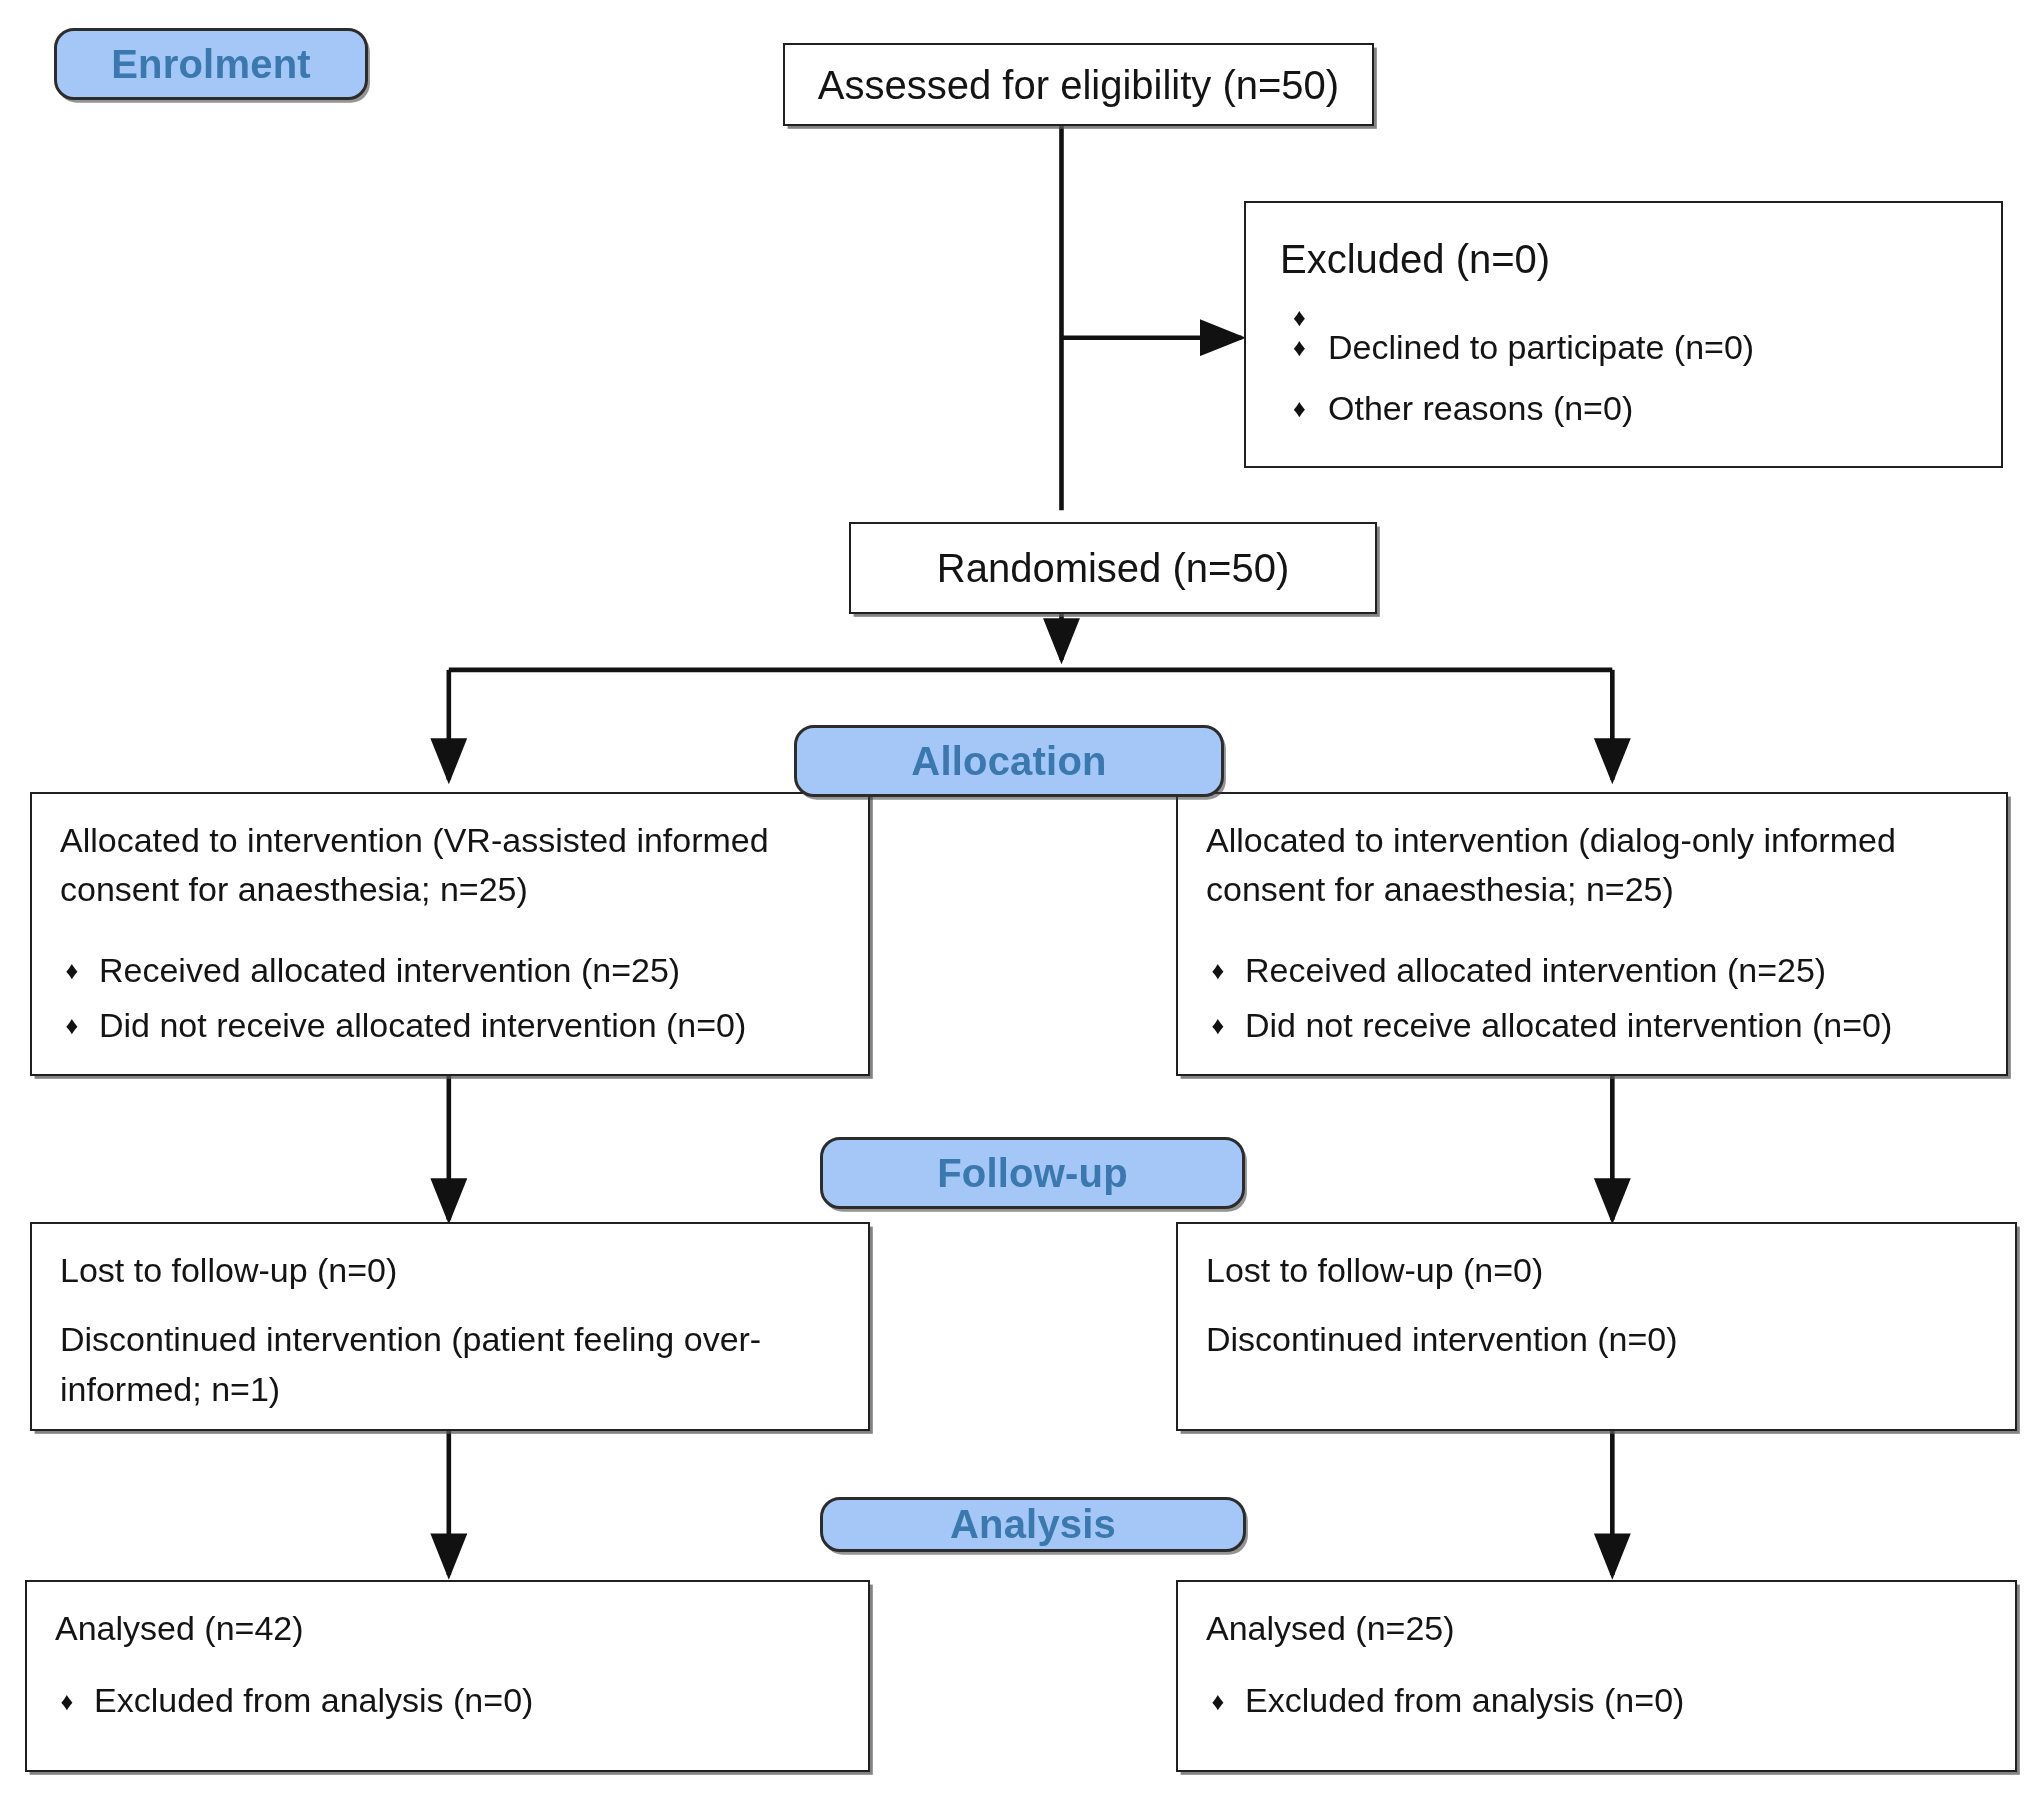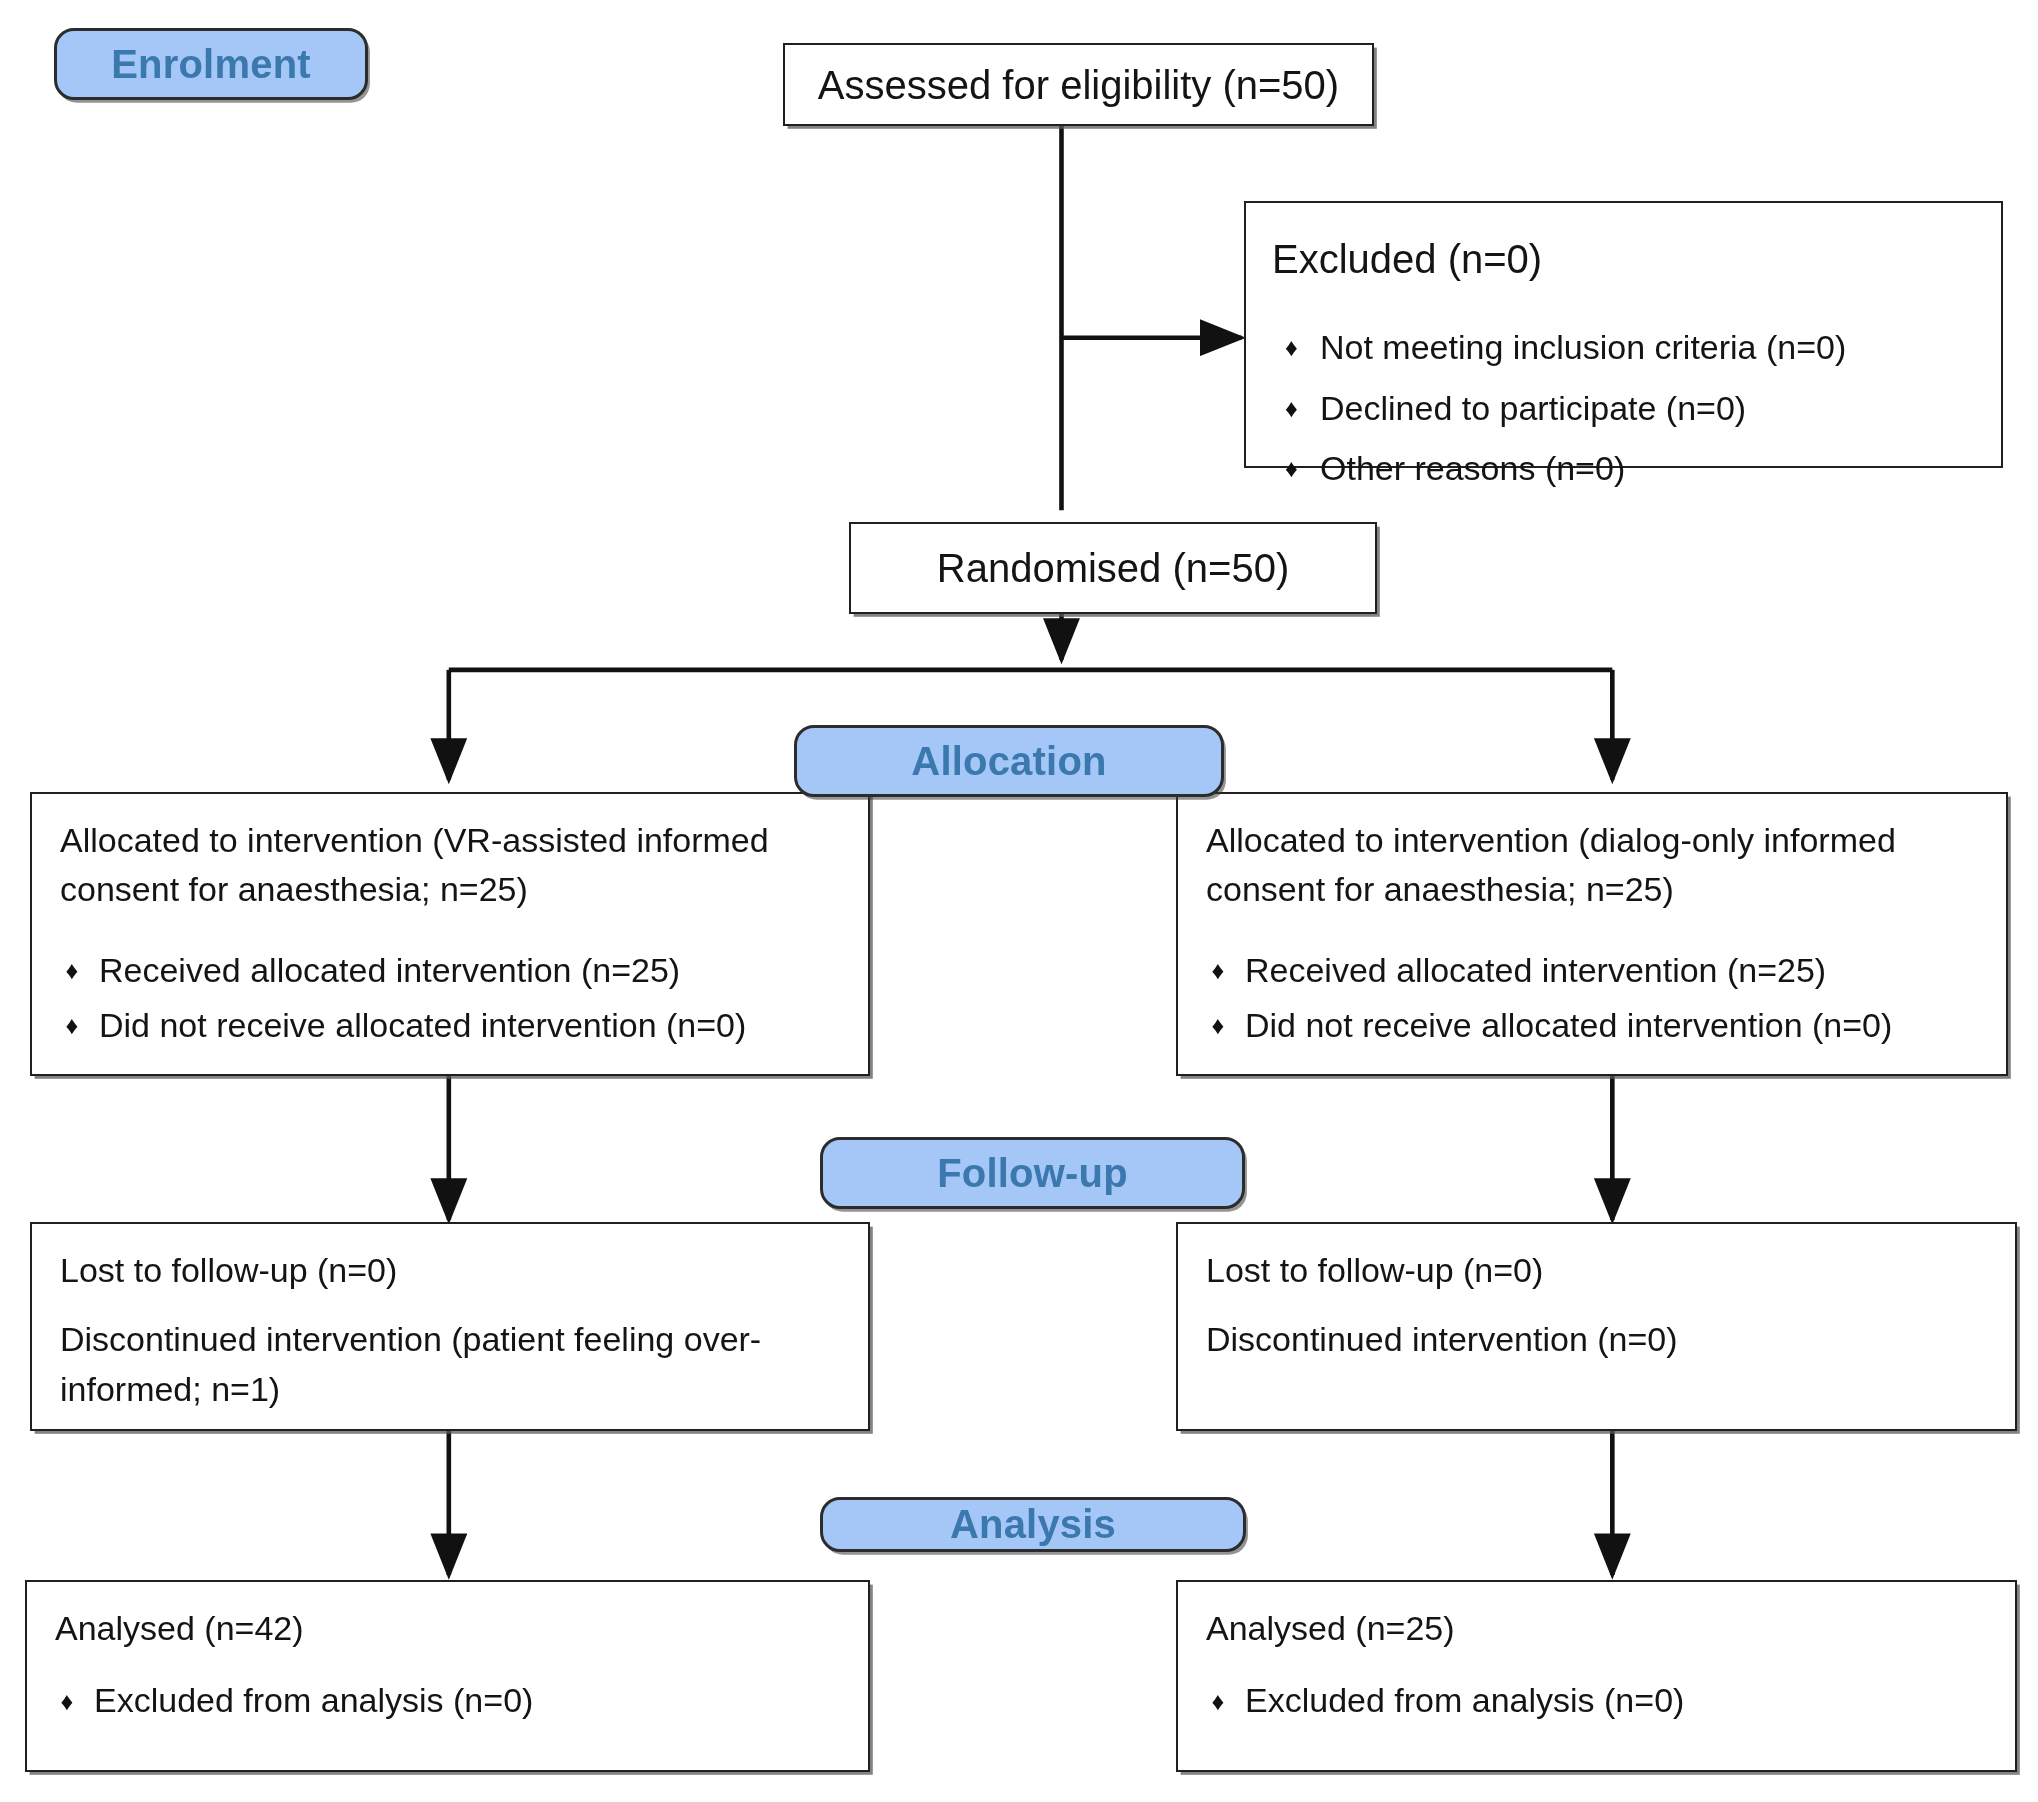--- a/index.html
+++ b/index.html
@@ -158,27 +158,26 @@
   </svg>
 
   <div class="banner enrolment" style="left:54px; top:28px; width:314px; height:72px;text-align:center;">
     <span>Enrolment</span>
   </div>
 
   <div class="box shadowed center-text" style="left:783px; top:43px; width:591px; height:83px;">
     <div class="box-title">Assessed for eligibility (n=50)</div>
   </div>
 
-  <div class="box" style="left:1244px; top:201px; width:759px; height:267px; padding:26px 22px 22px 26px;">
+  <div class="box" style="left:1244px; top:201px; width:759px; height:267px; padding:26px 22px 22px 34px;">
     <div class="box-title">Excluded (n=0)</div>
     <div class="gap"></div>
     <ul class="bullets spaced">
       <li>
         <span class="bullet-glyph">♦</span>
-        <span>Not meeting inclusion criteria (n=0)</span>
       </li>
       <li>
         <span class="bullet-glyph">♦</span>
         <span>Declined to participate (n=0)</span>
       </li>
       <li>
         <span class="bullet-glyph">♦</span>
         <span>Other reasons (n=0)</span>
       </li>
     </ul>

